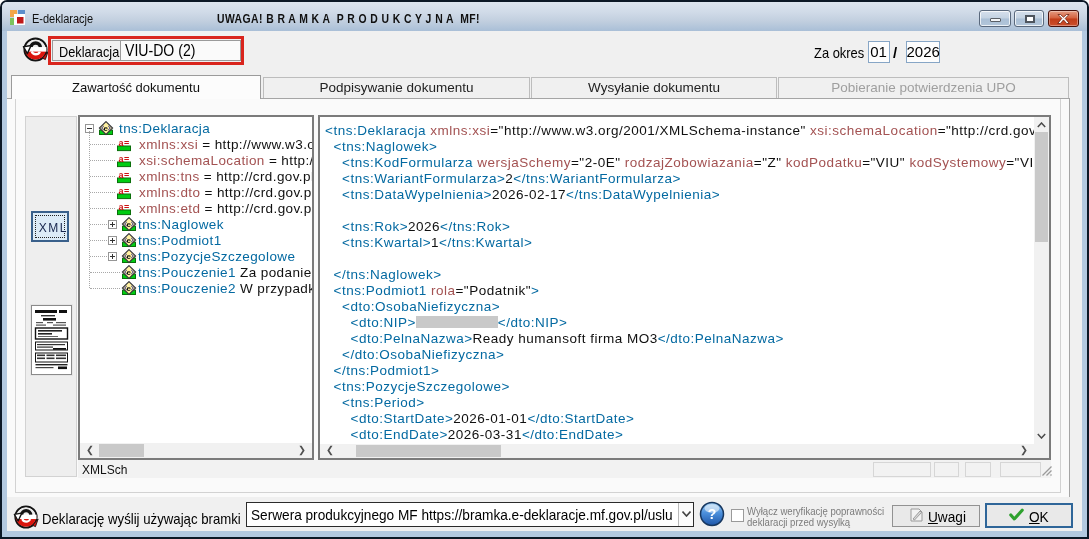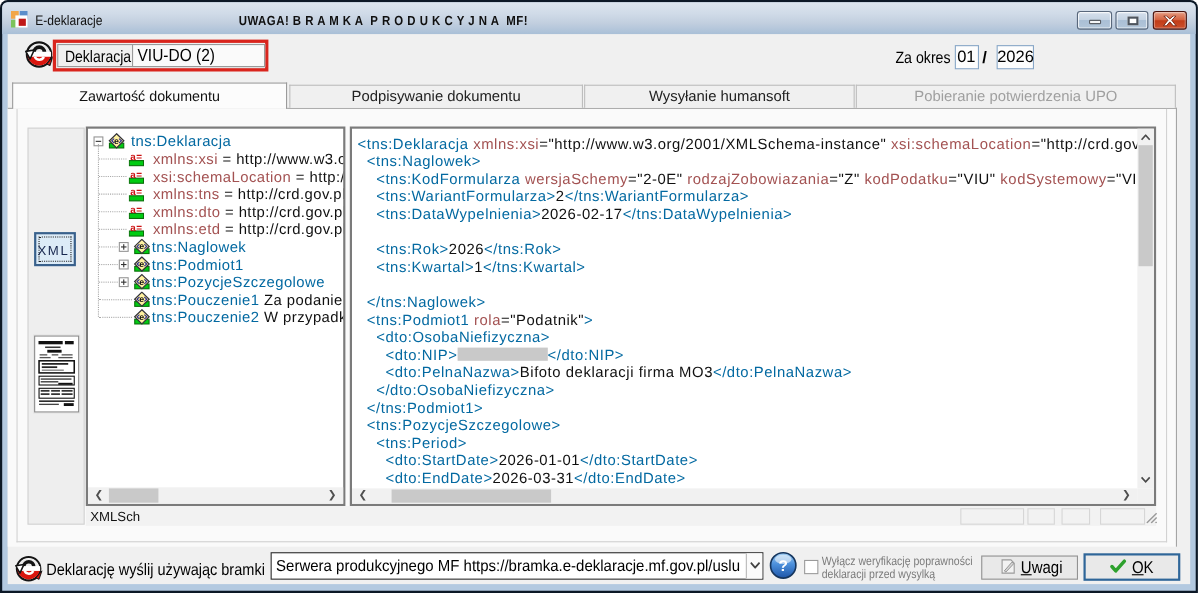--- a/index.html
+++ b/index.html
@@ -35,21 +35,21 @@
 #page{left:7px;top:98px;width:1063px;height:399px;background:#fafafa;border:1px solid #a5a5a5;border-left:none;border-bottom:none;}
 .tab{top:77px;height:21px;background:#f0f0f0;border:1px solid #bdbdbd;border-bottom:none;font-size:13.5px;color:#222;text-align:center;line-height:20px;}
 #tab1{left:11px;top:75px;width:250px;height:24px;background:#fcfcfc;border:1px solid #9b9b9b;border-bottom:none;font-size:13px;color:#111;text-align:center;line-height:23px;z-index:5;}
 #tab2{left:263px;width:267px;}
 #tab3{left:531px;width:246px;}
 #tab4{left:778px;width:291px;color:#9f9f9f;}
 
 #sidepanel{left:25px;top:116px;width:52px;height:361px;background:#eeeeee;border:1px solid #d2d2d2;}
 #xmlbtn{left:31px;top:211px;width:38px;height:31px;border:2px solid #39608b;background:#dcebf7;}
 #xmlbtn .dot{position:absolute;left:2px;top:2px;right:2px;bottom:2px;border:1px dotted #222;}
-#xmlbtn .t{position:absolute;left:1px;top:8px;width:100%;text-align:left;font-size:12px;color:#17264e;letter-spacing:1.5px;}
+#xmlbtn .t{position:absolute;left:1px;top:8px;width:100%;text-align:right;font-size:12px;color:#17264e;letter-spacing:1.5px;}
 #formicon{left:31px;top:305px;width:41px;height:70px;background:#fff;border:1px solid #8a8a8a;box-shadow:0 0 0 1px #e5e5e5;}
 
 #treepane{left:78px;top:115px;width:236px;height:345px;border:2px solid #7b7b7b;background:#fff;}
 #textpane{left:318px;top:115px;width:733px;height:345px;border:2px solid #7b7b7b;background:#fff;}
 #statusbar{left:78px;top:460px;width:973px;height:18px;background:#f2f2f2;font-size:12px;color:#111;}
 .sbox{top:1.5px;height:15px;border:1px solid #d6d6d6;background:#f2f2f2;}
 
 .sb{background:#f1f1f1;position:absolute;}
 .thumb{background:#c9c9c9;position:absolute;}
 .chev{position:absolute;font-size:9.5px;color:#4f4f4f;}
@@ -114,21 +114,21 @@
   <div id="dekinput" class="abs"></div>
   <div id="dekval" class="abs">VIU-DO (2)</div>
   <div id="zaokres" class="abs">Za okres</div>
   <div id="mm" class="abs pfield">01</div>
   <div id="slash" class="abs">/</div>
   <div id="yy" class="abs pfield">2026</div>
 
   <div id="page" class="abs"></div>
   <div class="abs" style="left:15px;top:99px;width:1046px;height:394px;border:1px solid #d2d2d2;border-top:none;"></div>
   <div id="tab2" class="abs tab">Podpisywanie dokumentu</div>
-  <div id="tab3" class="abs tab">Wysyłanie humansoft</div>
+  <div id="tab3" class="abs tab">Wysyłanie dokumentu</div>
   <div id="tab1" class="abs">Zawartość dokumentu</div>
   <div id="tab4" class="abs tab">Pobieranie potwierdzenia UPO</div>
 
   <div id="sidepanel" class="abs"></div>
   <div id="xmlbtn" class="abs">
       <div class="dot"></div>
       <div class="t">XML</div>
     </div>
   <div id="formicon" class="abs">
       <svg style="position:absolute;left:1px;top:1px;width:37px;height:66px;" viewBox="0 0 37 66">
@@ -300,21 +300,21 @@
         <div style="top: 22px; left: 13.5px;"><span class="blue">&lt;tns:Naglowek&gt;</span></div>
         <div style="top: 38px; left: 22px;"><span class="blue">&lt;tns:KodFormularza</span> <span class="mar">wersjaSchemy</span><span class="blk">="</span><span class="blk">2-0E</span><span class="blk">"</span> <span class="mar">rodzajZobowiazania</span><span class="blk">="</span><span class="blk">Z</span><span class="blk">"</span> <span class="mar">kodPodatku</span><span class="blk">="</span><span class="blk">VIU</span><span class="blk">"</span> <span class="mar">kodSystemowy</span><span class="blk">="VIU-DO (2)"</span></div>
         <div style="top: 54px; left: 22px;"><span class="blue">&lt;tns:WariantFormularza&gt;</span><span class="blk">2</span><span class="blue">&lt;/tns:WariantFormularza&gt;</span></div>
         <div style="top: 70px; left: 22px;"><span class="blue">&lt;tns:DataWypelnienia&gt;</span><span class="blk">2026-02-17</span><span class="blue">&lt;/tns:DataWypelnienia&gt;</span></div>
         <div style="top: 102px; left: 22px;"><span class="blue">&lt;tns:Rok&gt;</span><span class="blk">2026</span><span class="blue">&lt;/tns:Rok&gt;</span></div>
         <div style="top: 118px; left: 22px;"><span class="blue">&lt;tns:Kwartal&gt;</span><span class="blk">1</span><span class="blue">&lt;/tns:Kwartal&gt;</span></div>
         <div style="top: 150px; left: 13.5px;"><span class="blue">&lt;/tns:Naglowek&gt;</span></div>
         <div style="top: 166px; left: 13.5px;"><span class="blue">&lt;tns:Podmiot1</span> <span class="mar">rola</span><span class="blk">="</span><span class="blk">Podatnik</span><span class="blk">"</span><span class="blue">&gt;</span></div>
         <div style="top: 182px; left: 22px;"><span class="blue">&lt;dto:OsobaNiefizyczna&gt;</span></div>
         <div style="top: 198px; left: 30.5px;"><span class="blue">&lt;dto:NIP&gt;</span><span style="display:inline-block;width:82px;height:12px;background:#c9c9c9;vertical-align:-1px;"></span><span class="blue">&lt;/dto:NIP&gt;</span></div>
-        <div style="top: 214px; left: 30.5px;"><span class="blue">&lt;dto:PelnaNazwa&gt;</span><span class="blk">Bifoto deklaracji firma MO3</span><span class="blue">&lt;/dto:PelnaNazwa&gt;</span></div>
+        <div style="top: 214px; left: 30.5px;"><span class="blue">&lt;dto:PelnaNazwa&gt;</span><span class="blk">Ready humansoft firma MO3</span><span class="blue">&lt;/dto:PelnaNazwa&gt;</span></div>
         <div style="top: 230px; left: 22px;"><span class="blue">&lt;/dto:OsobaNiefizyczna&gt;</span></div>
         <div style="top: 246px; left: 13.5px; text-align: right;"><span class="blue">&lt;/tns:Podmiot1&gt;</span></div>
         <div style="top: 262px; left: 13.5px;"><span class="blue">&lt;tns:PozycjeSzczegolowe&gt;</span></div>
         <div style="top: 278px; left: 22px;"><span class="blue">&lt;tns:Period&gt;</span></div>
         <div style="top: 294px; left: 30.5px;"><span class="blue">&lt;dto:StartDate&gt;</span><span class="blk">2026-01-01</span><span class="blue">&lt;/dto:StartDate&gt;</span></div>
         <div style="top: 310px; left: 30.5px;"><span class="blue">&lt;dto:EndDate&gt;</span><span class="blk">2026-03-31</span><span class="blue">&lt;/dto:EndDate&gt;</span></div>
       </div>
     <div class="sb" style="left:714px;top:0px;width:15px;height:327px;">
       <svg style="position:absolute;left:3px;top:5px;width:9px;height:6px;" viewBox="0 0 9 6">
           <path d="M0.8,5 L4.5,1 L8.2,5" fill="none" stroke="#4a4a4a" stroke-width="1.5"></path>

